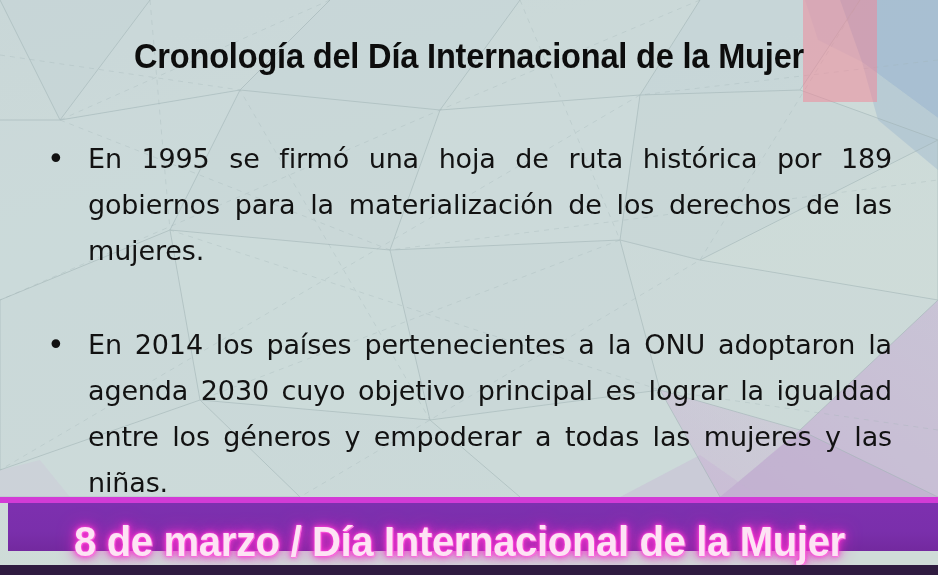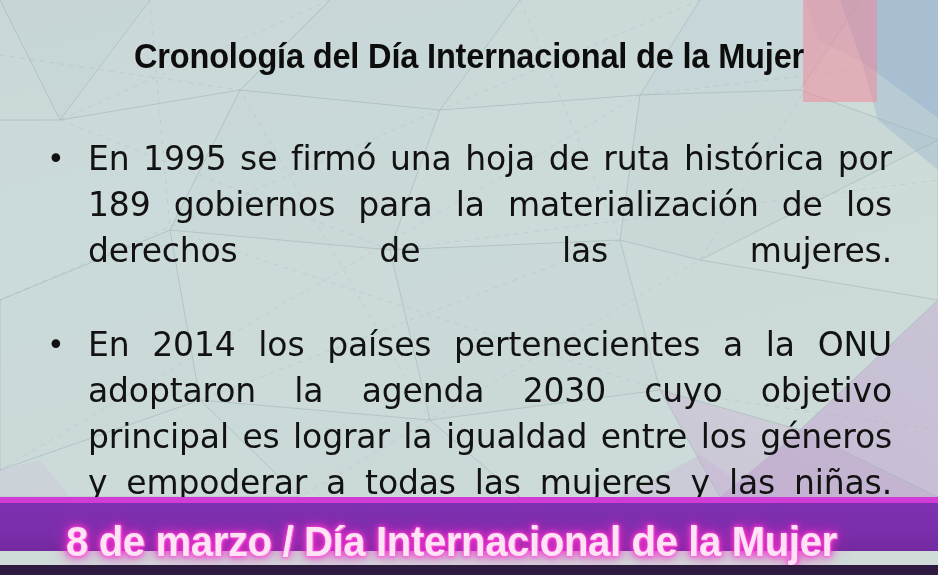--- a/index.html
+++ b/index.html
@@ -74,21 +74,21 @@
     color: #111111;
     text-align: left;
     padding-left: 7px;
     box-sizing: border-box;
     user-select: none;
   }
   .bullet-text {
     flex: 1 1 auto;
     font-family: "DejaVu Sans", sans-serif;
     font-weight: 400;
-    font-size: 33px;
+    font-size: 27px;
     line-height: 46px;
     color: #121212;
     text-align: justify;
     text-justify: inter-word;
     letter-spacing: -0.15px;
     word-spacing: 0.5px;
     hyphens: none;
   }
   .bullet-text::after {
     content: "";
@@ -108,21 +108,21 @@
   .footer-topline {
     position: absolute;
     left: 0;
     right: 0;
     top: 0;
     height: 6px;
     background: #d33bd6;
   }
   .footer-band {
     position: absolute;
-    left: 0;
+    left: 8px;
     right: 0;
     top: 6px;
     height: 48px;
     background: #7b2fad;
     background: linear-gradient(180deg, #7d30af 0%, #7a2fab 60%, #73299f 100%);
   }
   .footer-bottom {
     position: absolute;
     left: 0;
     right: 0;

